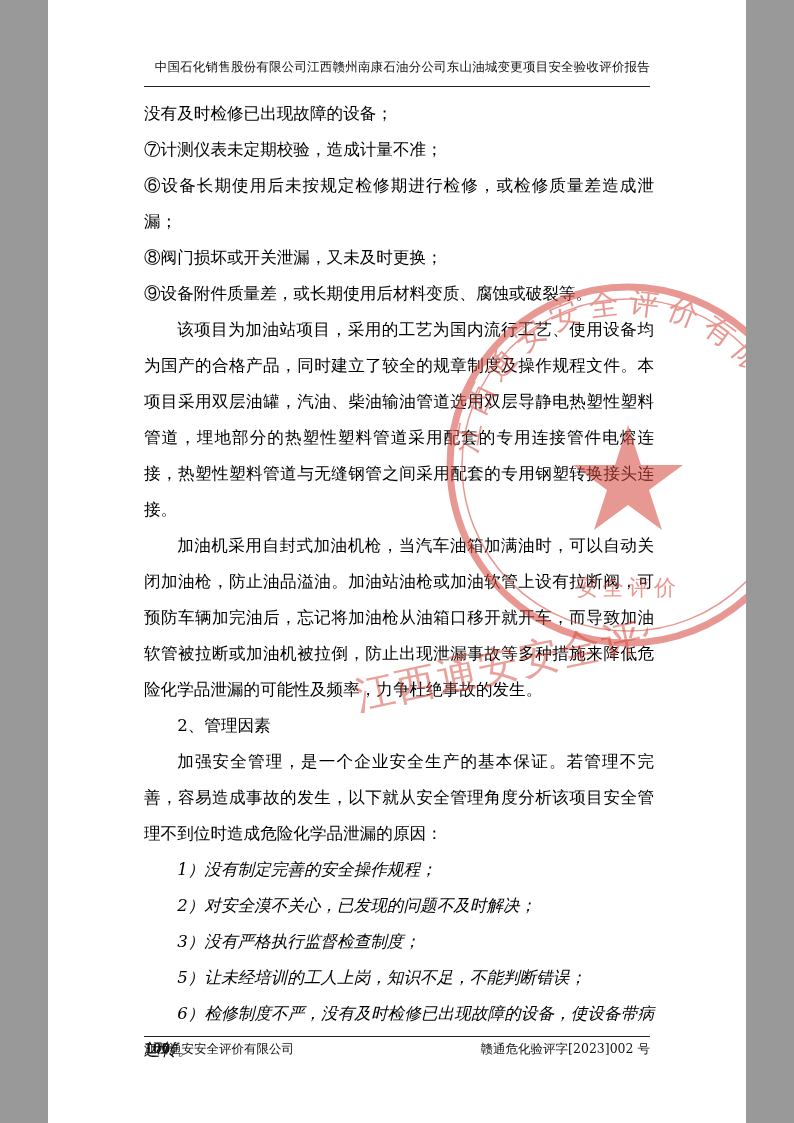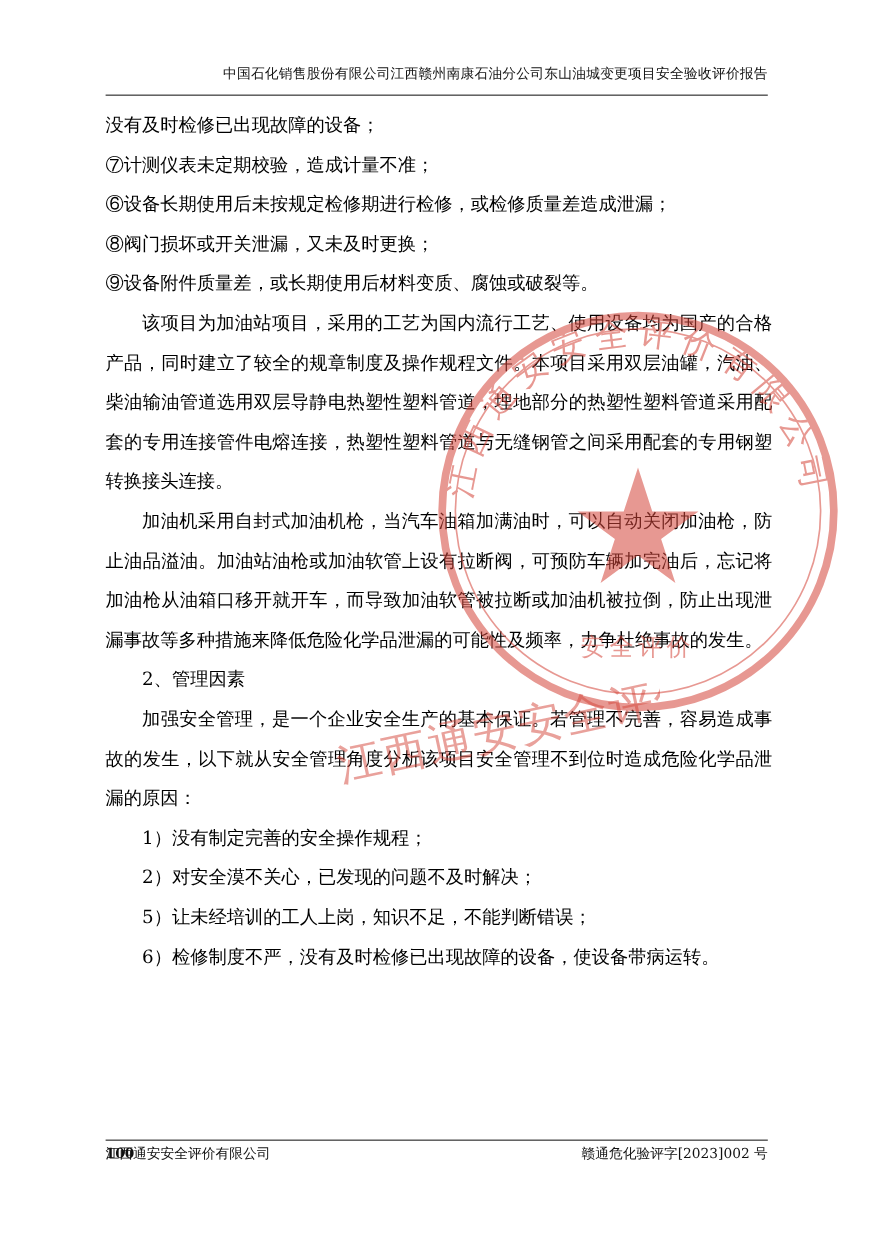--- a/index.html
+++ b/index.html
@@ -2,21 +2,21 @@
 <html><head>
 <meta charset="utf-8">
 <style>
   html, body {
     margin: 0;
     padding: 0;
     background: #999;
   }
   .page {
     position: relative;
-    width: 794px;
+    width: 698px;
     height: 1123px;
     background: #ffffff;
     margin: 0 auto;
     overflow: hidden;
     font-family: "DejaVu Serif", "Liberation Serif", serif;
     color: #000;
     box-sizing: border-box;
   }
 
   
@@ -54,20 +54,21 @@
   }
   .content p {
     margin: 0;
     text-indent: 0;
   }
   .content p.indent {
     text-indent: 2em;
   }
   .content p.list {
     text-indent: 2em;
+    font-style: italic;
   }
 
   
   .footer-rule {
     position: absolute;
     left: 96px;
     right: 96px;
     top: 1036px;
     border-top: 1px solid #222;
   }
@@ -127,20 +128,21 @@
     <p>⑦计测仪表未定期校验，造成计量不准；</p>
     <p>⑥设备长期使用后未按规定检修期进行检修，或检修质量差造成泄漏；</p>
     <p>⑧阀门损坏或开关泄漏，又未及时更换；</p>
     <p>⑨设备附件质量差，或长期使用后材料变质、腐蚀或破裂等。</p>
     <p class="indent">该项目为加油站项目，采用的工艺为国内流行工艺、使用设备均为国产的合格产品，同时建立了较全的规章制度及操作规程文件。本项目采用双层油罐，汽油、柴油输油管道选用双层导静电热塑性塑料管道，埋地部分的热塑性塑料管道采用配套的专用连接管件电熔连接，热塑性塑料管道与无缝钢管之间采用配套的专用钢塑转换接头连接。</p>
     <p class="indent">加油机采用自封式加油机枪，当汽车油箱加满油时，可以自动关闭加油枪，防止油品溢油。加油站油枪或加油软管上设有拉断阀，可预防车辆加完油后，忘记将加油枪从油箱口移开就开车，而导致加油软管被拉断或加油机被拉倒，防止出现泄漏事故等多种措施来降低危险化学品泄漏的可能性及频率，力争杜绝事故的发生。</p>
     <p class="indent">2、管理因素</p>
     <p class="indent">加强安全管理，是一个企业安全生产的基本保证。若管理不完善，容易造成事故的发生，以下就从安全管理角度分析该项目安全管理不到位时造成危险化学品泄漏的原因：</p>
     <p class="list">1）没有制定完善的安全操作规程；</p>
     <p class="list">2）对安全漠不关心，已发现的问题不及时解决；</p>
+    <p class="list">3）没有严格执行监督检查制度；</p>
     <p class="list">5）让未经培训的工人上岗，知识不足，不能判断错误；</p>
     <p class="list">6）检修制度不严，没有及时检修已出现故障的设备，使设备带病运转。</p>
   </div>
 
   <div class="stamp">
     <svg viewBox="0 0 380 380" xmlns="http://www.w3.org/2000/svg">
       <circle cx="190" cy="190" r="178" fill="none" stroke="#d4453a" stroke-width="7"></circle>
       <circle cx="190" cy="190" r="166" fill="none" stroke="#d4453a" stroke-width="1.5"></circle>
       <path id="sealArc" d="M 38 190 A 152 152 0 0 1 342 190" fill="none"></path>
       <text font-family="&quot;DejaVu Serif&quot;, serif" font-size="30" fill="#d4453a" letter-spacing="8">

